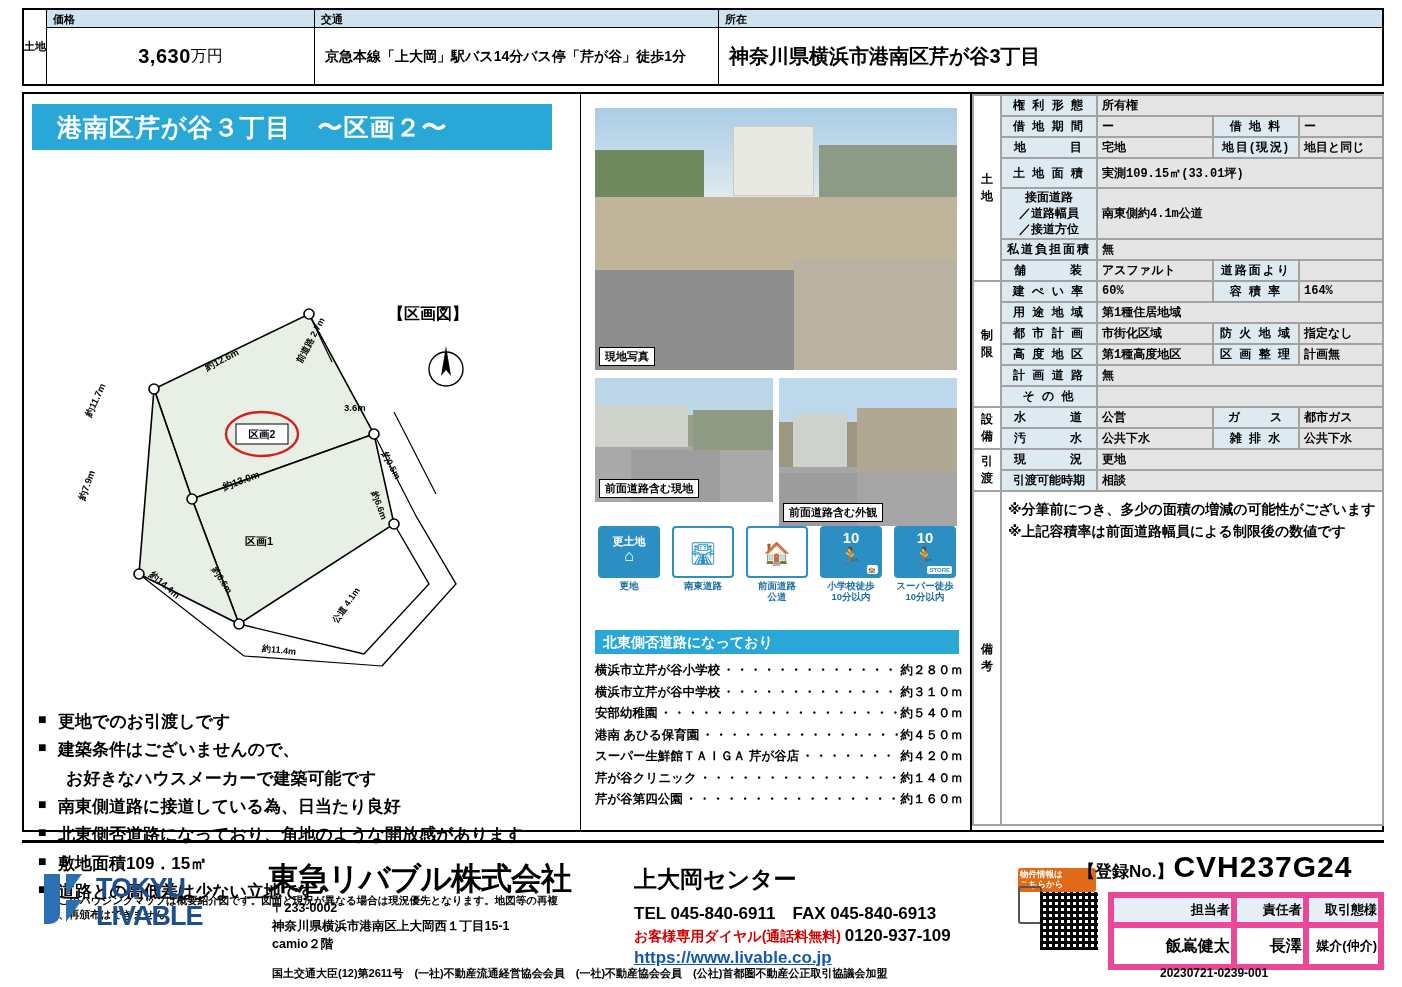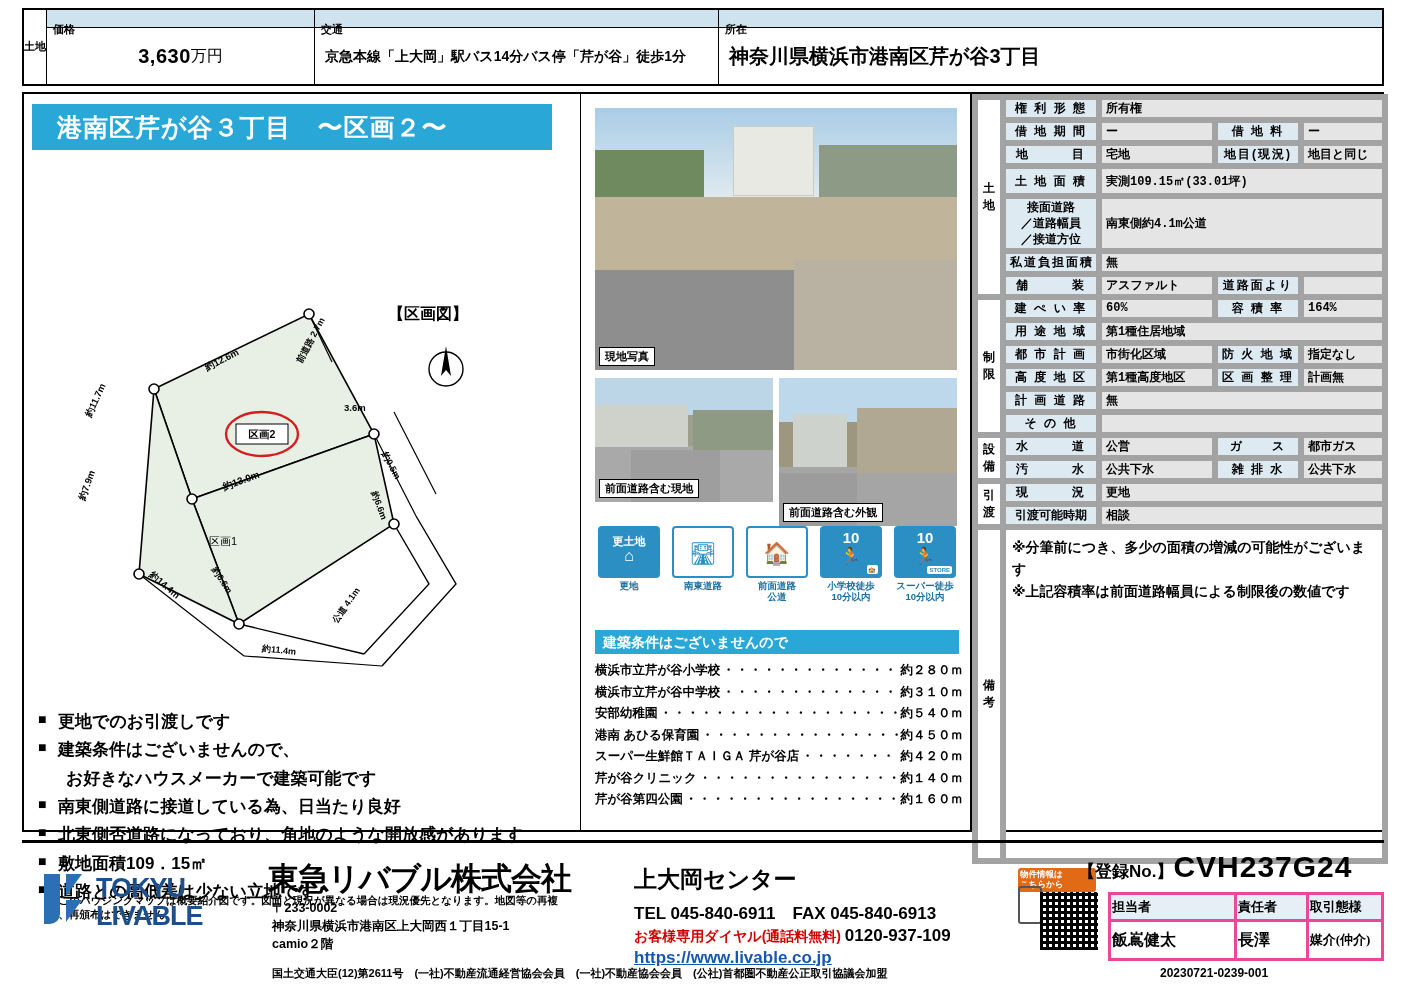--- a/index.html
+++ b/index.html
@@ -12,21 +12,21 @@
     position:relative;
     overflow:hidden;
   }
   .page{position:relative;width:1402px;height:987px;}
 
   
   .topbar{position:absolute;left:22px;top:8px;width:1362px;height:78px;border:2px solid #000;box-sizing:border-box;display:flex;}
   .topbar .lbl-col{width:22px;border-right:1px solid #000;display:flex;align-items:center;justify-content:center;font-size:11px;line-height:1.05;font-weight:bold;}
   .topbar .cell{border-right:1px solid #000;box-sizing:border-box;position:relative;}
   .topbar .cell:last-child{border-right:none;}
-  .cell-head{height:18px;background:#cfe3ef;border-bottom:1px solid #000;font-size:11px;padding:12px 0 0 6px;box-sizing:border-box;font-weight:bold;}
+  .cell-head{height:18px;background:#cfe3ef;border-bottom:1px solid #000;font-size:11px;padding:2px 0 0 6px;box-sizing:border-box;font-weight:bold;}
   .cell-body{display:flex;align-items:center;height:57px;padding-left:10px;box-sizing:border-box;}
   .price{font-size:20px;font-weight:bold;letter-spacing:0.5px;}
   .c-price{width:268px;}
   .c-price .cell-body{justify-content:center;padding-left:0;}
   .c-access{width:404px;}
   .c-access .cell-body{font-size:14px;font-weight:bold;}
   .c-addr{flex:1;}
   .c-addr .cell-body{font-size:20px;font-weight:bold;}
 
   
@@ -74,21 +74,21 @@
   .lifehdr{position:absolute;left:14px;top:536px;width:364px;height:24px;background:#29a8d8;color:#fff;font-size:14px;font-weight:bold;line-height:24px;padding-left:8px;box-sizing:border-box;}
   .lifelist{position:absolute;left:14px;top:566px;width:368px;font-size:12.5px;font-weight:bold;line-height:1.72;}
   .lifelist .row{display:flex;align-items:flex-start;}
   .lifelist .nm{white-space:nowrap;}
   .lifelist .dots{flex:1;overflow:hidden;white-space:nowrap;letter-spacing:1px;padding:0 2px;}
   .lifelist .val{white-space:nowrap;}
 
   
   .rightcol{position:absolute;left:948px;top:0;right:0;height:736px;}
   table.spec{border-collapse:collapse;width:100%;table-layout:fixed;}
-  table.spec td{border:6px solid #a3a3a3;font-size:12px;height:21px;padding:0 4px;box-sizing:border-box;}
+  table.spec td{border:2px solid #a3a3a3;font-size:12px;height:21px;padding:0 4px;box-sizing:border-box;}
   td.sidelbl{width:28px;text-align:center;font-size:12px;font-weight:bold;background:#fff;}
   td.k{background:#ddeaf2;font-weight:bold;white-space:nowrap;text-align:center;letter-spacing:2px;}
   td.v{background:#e5e5e5;font-weight:bold;font-family:Liberation Mono, monospace;}
 
   
   .footer{position:absolute;left:22px;top:840px;width:1362px;height:140px;}
   .fsep{position:absolute;left:0;top:0;width:1362px;height:3px;background:#000;}
   .logo{position:absolute;left:12px;top:26px;width:218px;height:86px;}
   .logo .mark{position:absolute;left:0;top:4px;width:58px;height:62px;}
   .logo .txt{position:absolute;left:62px;top:8px;font-size:27px;font-weight:bold;color:#1c4f8b;line-height:1.05;letter-spacing:-1px;}
@@ -104,21 +104,21 @@
   .qr{position:absolute;left:22px;top:0;width:58px;height:58px;background:
      repeating-linear-gradient(90deg,#000 0 3px,#fff 3px 6px),
      repeating-linear-gradient(0deg,#000 0 3px,transparent 3px 6px);
      background-blend-mode:multiply;}
   .qrbadge{position:absolute;left:0;top:-24px;width:74px;font-size:8.5px;font-weight:bold;color:#fff;background:#e06a16;border-radius:3px;padding:2px 2px;line-height:1.15;}
   .phoneicon{position:absolute;left:0;top:-6px;width:20px;height:34px;border:2px solid #555;border-radius:3px;}
   .regno{position:absolute;left:1056px;top:10px;font-size:17px;font-weight:bold;}
   .regno .code{font-size:30px;letter-spacing:1px;}
   .agenttbl{position:absolute;left:1086px;top:52px;}
   .agenttbl table{border-collapse:collapse;}
-  .agenttbl td{border:3px solid #ec4899;font-size:13px;text-align:left;font-family:Liberation Serif, serif;}
+  .agenttbl td{border:6px solid #ec4899;font-size:13px;text-align:right;}
   .agenttbl td.h{background:#e6eff5;height:22px;font-weight:bold;}
   .agenttbl td.b{height:34px;font-weight:bold;font-size:16px;}
   .docid{position:absolute;left:1138px;top:126px;font-size:12px;font-weight:bold;}
 </style>
 </head>
 <body>
 
 <div class="page">
 
   <div class="topbar">
@@ -178,21 +178,21 @@
           <circle cx="175" cy="340" r="5" fill="#fff" stroke="#000" stroke-width="1.6"></circle>
           <circle cx="75" cy="290" r="5" fill="#fff" stroke="#000" stroke-width="1.6"></circle>
 
           <rect x="172" y="140" width="52" height="20" fill="#fff" stroke="#000" stroke-width="1"></rect>
           <ellipse cx="198" cy="150" rx="36" ry="22" fill="none" stroke="#d31f1f" stroke-width="2.4"></ellipse>
 
           <circle cx="382" cy="85" r="17" fill="none" stroke="#000" stroke-width="1.4"></circle>
           <polygon points="382,62 377,92 382,86 387,92" fill="#000"></polygon>
         </svg>
         <div style="position:absolute;left:172px;top:141px;width:52px;height:18px;line-height:18px;text-align:center;font-size:10.5px;font-weight:bold;">区画2</div>
-        <div style="position:absolute;left:145px;top:250px;font-size:11px;font-weight:normal;">区画1</div>
+        <div style="position:absolute;left:145px;top:250px;font-size:11px;font-weight:bold;padding-left:36px;">区画1</div>
 
         <div style="position:absolute;left:14px;top:110px;font-size:9.5px;font-weight:bold;transform:rotate(-65deg);">約11.7m</div>
         <div style="position:absolute;left:140px;top:70px;font-size:9.5px;font-weight:bold;transform:rotate(-27deg);">約12.6m</div>
         <div style="position:absolute;left:222px;top:50px;font-size:9px;font-weight:bold;transform:rotate(-62deg);">前道路 2.7m</div>
         <div style="position:absolute;left:280px;top:118px;font-size:9.5px;font-weight:bold;">3.6m</div>
         <div style="position:absolute;left:312px;top:175px;font-size:9px;font-weight:bold;transform:rotate(62deg);">約0.5m</div>
         <div style="position:absolute;left:300px;top:215px;font-size:9px;font-weight:bold;transform:rotate(70deg);">約6.6m</div>
         <div style="position:absolute;left:8px;top:195px;font-size:9.5px;font-weight:bold;transform:rotate(-70deg);">約7.9m</div>
         <div style="position:absolute;left:158px;top:190px;font-size:10px;font-weight:bold;transform:rotate(-20deg);">約13.0m</div>
         <div style="position:absolute;left:143px;top:290px;font-size:9px;font-weight:bold;transform:rotate(57deg);">約6.6m</div>
@@ -275,21 +275,21 @@
           <div class="box">
               <div class="min">10</div>
               <div class="sub">🏃</div>
               <div class="minibox">STORE</div>
             </div>
           <div class="lab" style="white-space:pre-line;">スーパー徒歩
 10分以内</div>
         </div>
       </div>
 
-      <div class="lifehdr">建築条件はございませんので</div>
+      <div class="lifehdr">北東側否道路になっており</div>
       <div class="lifelist">
         <div class="row">
           <span class="nm">横浜市立芹が谷小学校</span>
           <span class="dots">・・・・・・・・・・・・・・・・・・・・</span>
           <span class="val">約２８０ｍ</span>
         </div>
         <div class="row">
           <span class="nm">横浜市立芹が谷中学校</span>
           <span class="dots">・・・・・・・・・・・・・・・・・・・・</span>
           <span class="val">約３１０ｍ</span>

